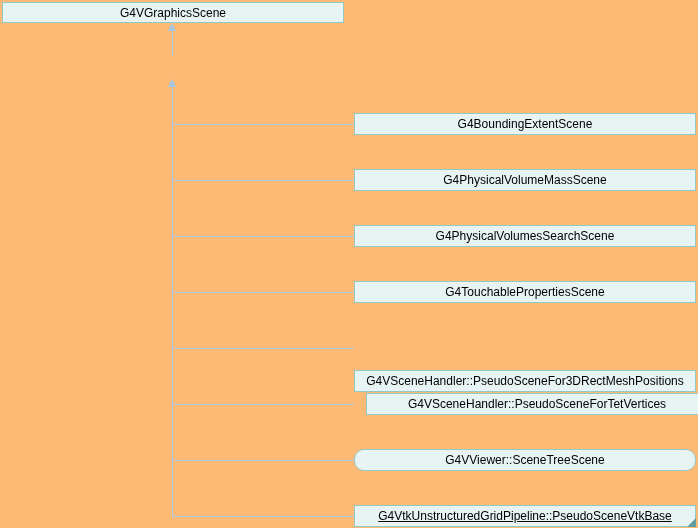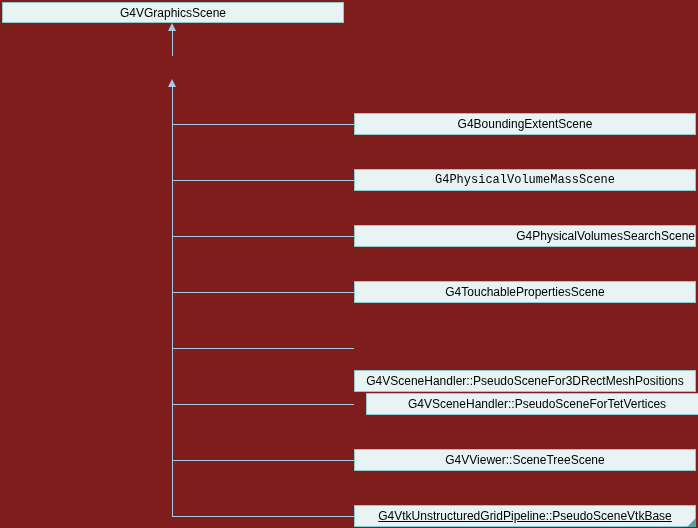--- a/index.html
+++ b/index.html
@@ -1,20 +1,20 @@
 <!DOCTYPE html>
 <html><head>
 <meta charset="utf-8">
 <style>
   html, body { margin: 0; padding: 0; background: #ffffff; }
   .canvas {
     position: relative;
     width: 698px;
     height: 528px;
-    background: #7f1d1d;
+    background: #fdba74;
     font-family: "Liberation Sans", sans-serif;
     overflow: hidden;
   }
   .node {
     position: absolute;
     box-sizing: border-box;
     display: flex;
     align-items: center;
     justify-content: center;
     font-size: 12px;
@@ -41,22 +41,22 @@
     border-bottom: 8px solid #a4c7e3;
   }
   .corner-triangle {
     position: absolute;
     width: 0; height: 0;
     border-left: 9px solid transparent;
     border-bottom: 9px solid #5f9ea0;
   }
   
   .dn { left: 354px; width: 342px; height: 22px; }
-  .dn0 { top: 113px; } .dn1 { top: 169px; font-family: Liberation Mono, monospace; } .dn2 { top: 225px; justify-content: flex-end; } .dn3 { top: 281px; text-align: right; }
-  .dn4 { top: 350px; margin-top: 20px; } .dn5 { top: 393px; margin-left: 12px; } .dn6 { top: 449px; } .dn7 { top: 505px; text-decoration: underline; }
+  .dn0 { top: 113px; } .dn1 { top: 169px; } .dn2 { top: 225px; } .dn3 { top: 281px; text-align: right; }
+  .dn4 { top: 350px; margin-top: 20px; } .dn5 { top: 393px; margin-left: 12px; } .dn6 { top: 449px; border-radius: 10px; } .dn7 { top: 505px; text-decoration: underline; }
   .br { left: 172px; width: 182px; }
   .br0 { top: 124px; } .br1 { top: 180px; } .br2 { top: 236px; } .br3 { top: 292px; }
   .br4 { top: 348px; } .br5 { top: 404px; } .br6 { top: 460px; } .br7 { top: 516px; }
 </style>
 </head>
 <body>
 
 <div class="canvas">
 
   <div class="node teal" style="left:2px; top:2px; width:342px; height:21px;">

